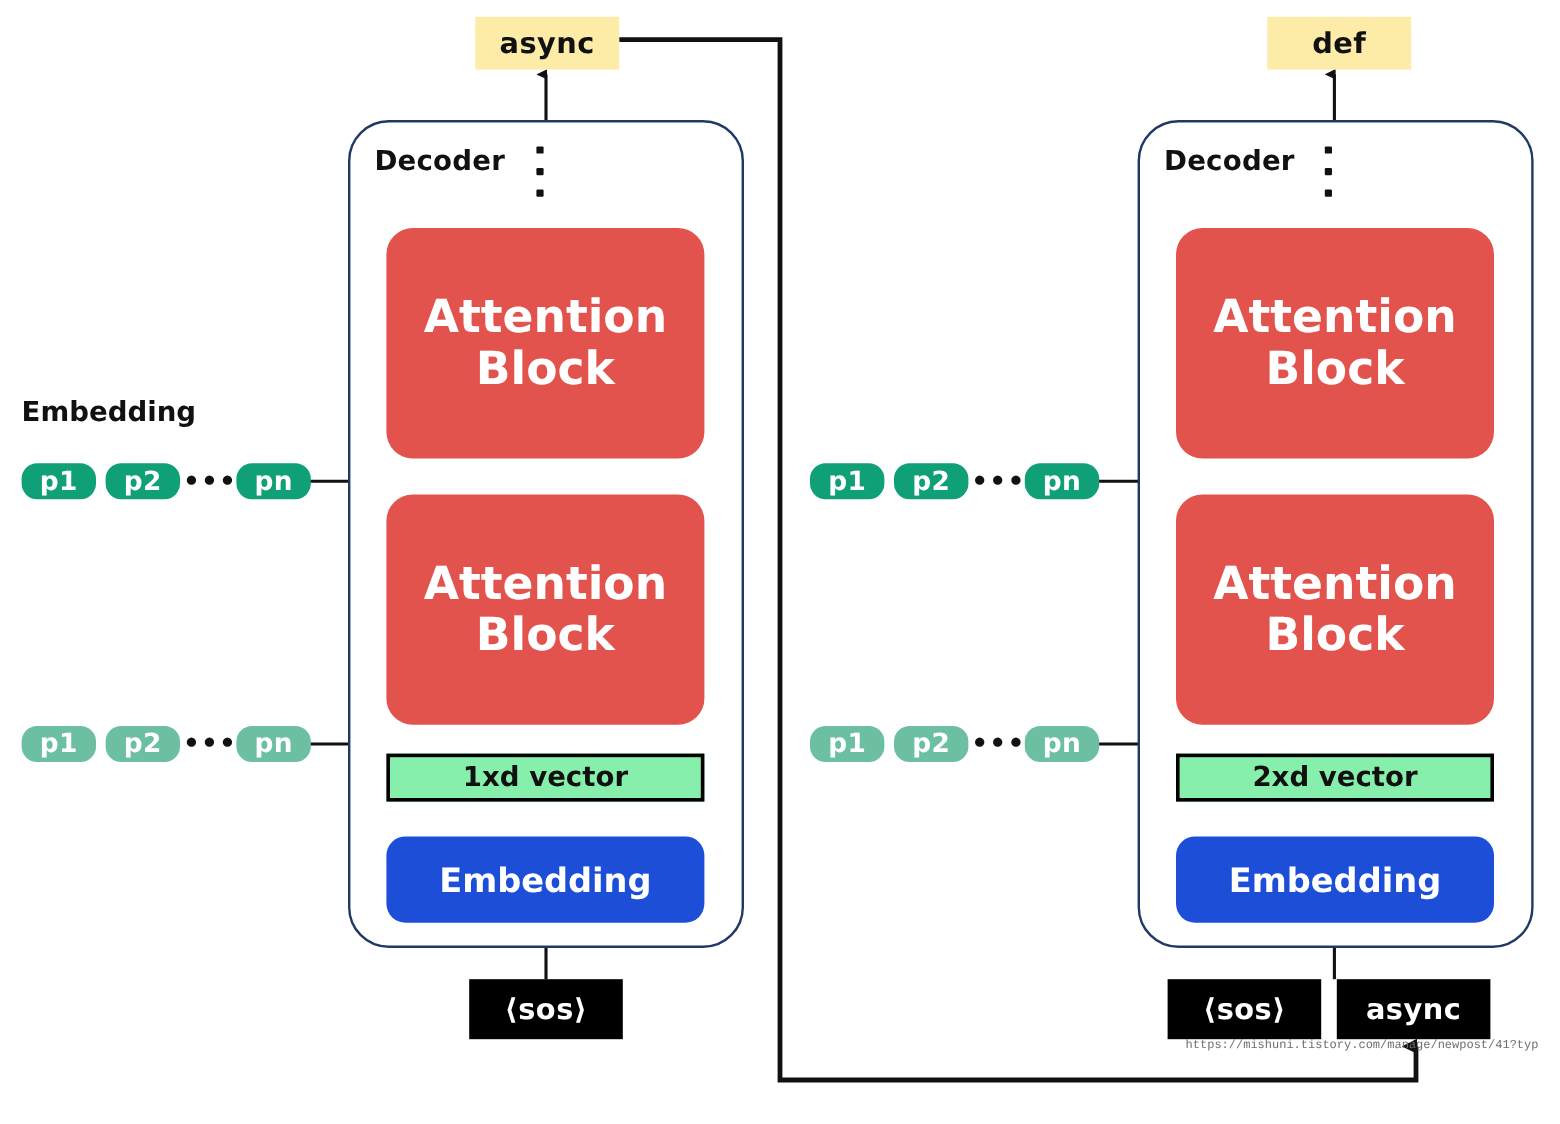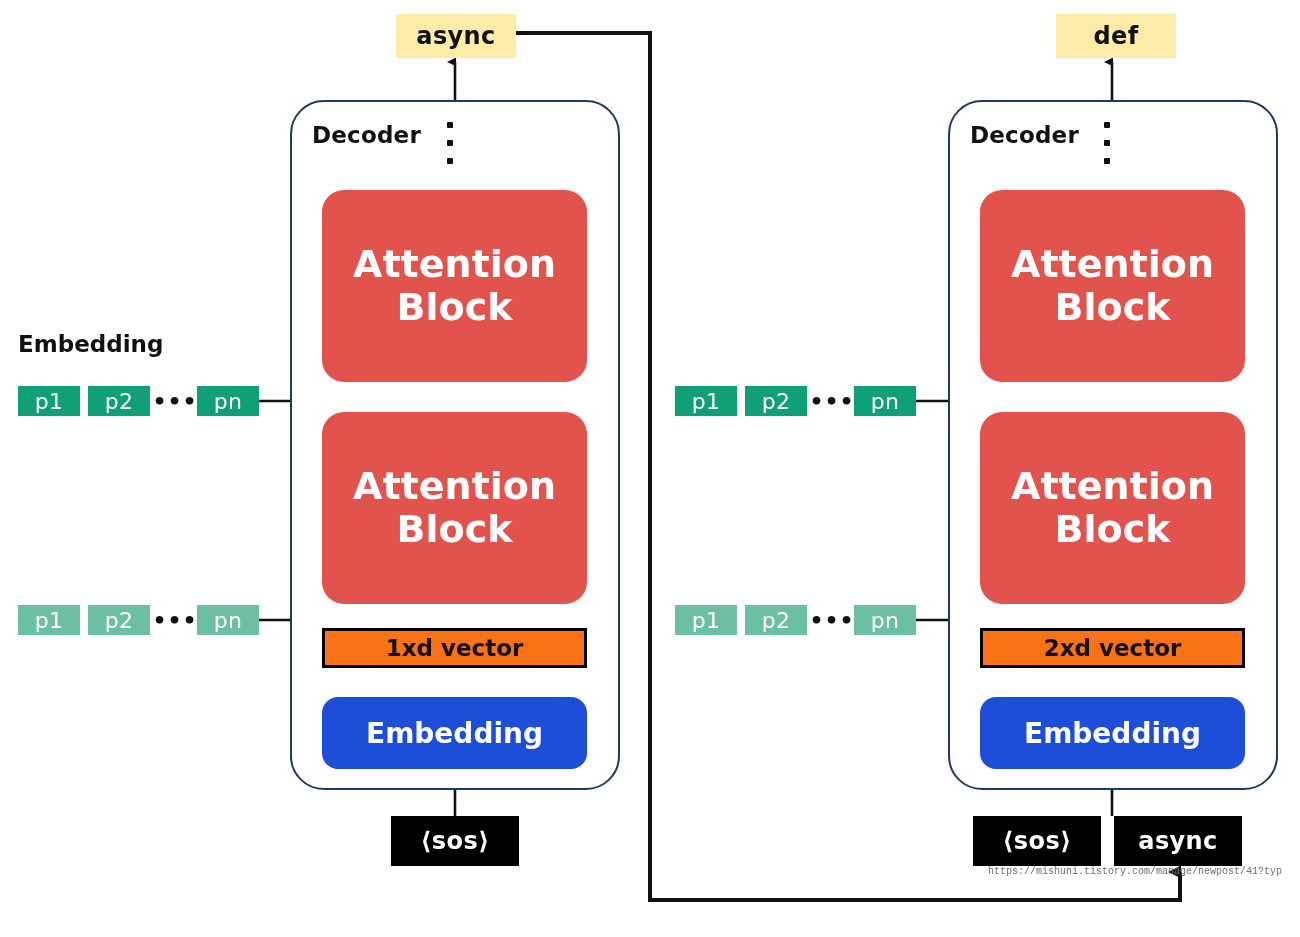--- a/index.html
+++ b/index.html
@@ -57,36 +57,37 @@
   }
   .embed-block{
     background:#1d4ed8;
     border-radius:16px;
     color:#ffffff;
     font-weight:700;
     font-size:28px;
     display:flex;align-items:center;justify-content:center;
   }
   .vector-box{
-    background:#f97316;
+    background:#86efac;
     border:3px solid #000000;
     color:#111111;
     font-weight:700;
     font-size:23px;
     display:flex;align-items:center;justify-content:center;
   }
 
   
   .prefixes-label{
     color:#111111;font-weight:700;font-size:23px;
   }
   .pbox{
-    color:#ffffff;font-weight:400;font-size:22px;
+    color:#ffffff;font-weight:700;font-size:22px;
     display:flex;align-items:center;justify-content:center;
     letter-spacing:.3px;
+    border-radius:13px;
   }
   .pbox.dark{background:#0FA077;}
   .pbox.light{background:#6CC0A1;}
   .pdots{
     color:#111111;font-weight:700;font-size:22px;
     display:flex;align-items:center;justify-content:center;
     letter-spacing:1px;
   }
 
   

